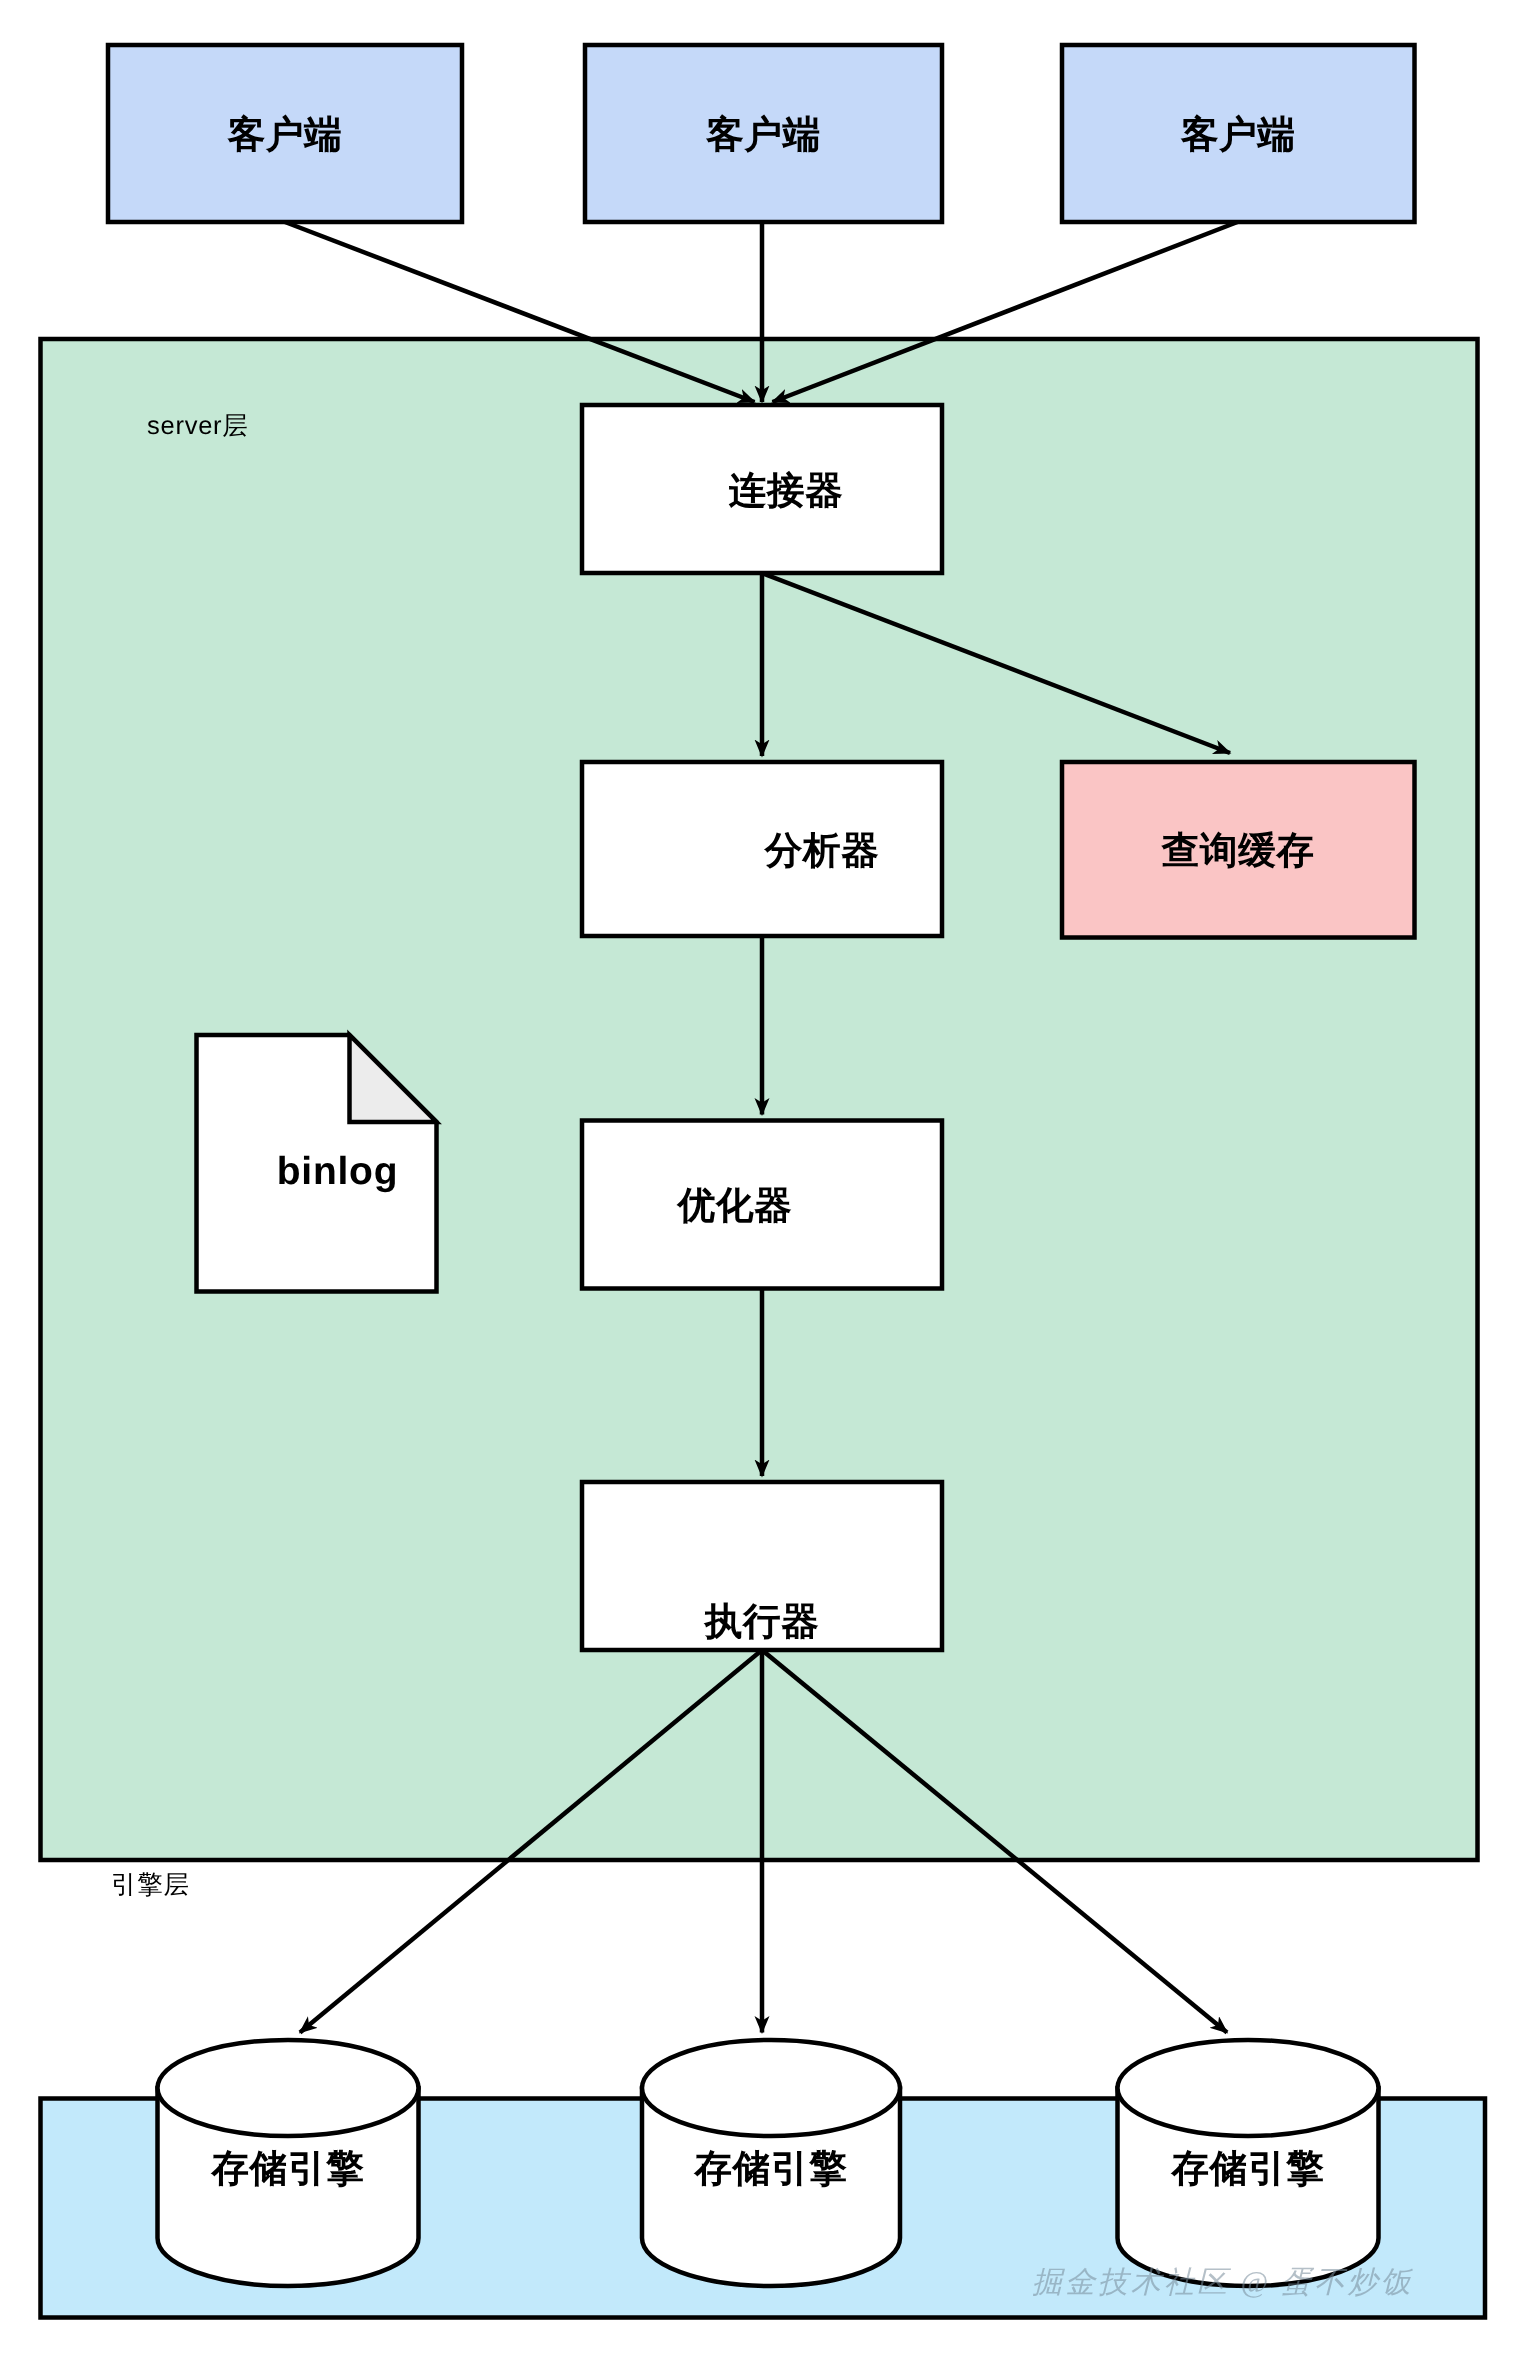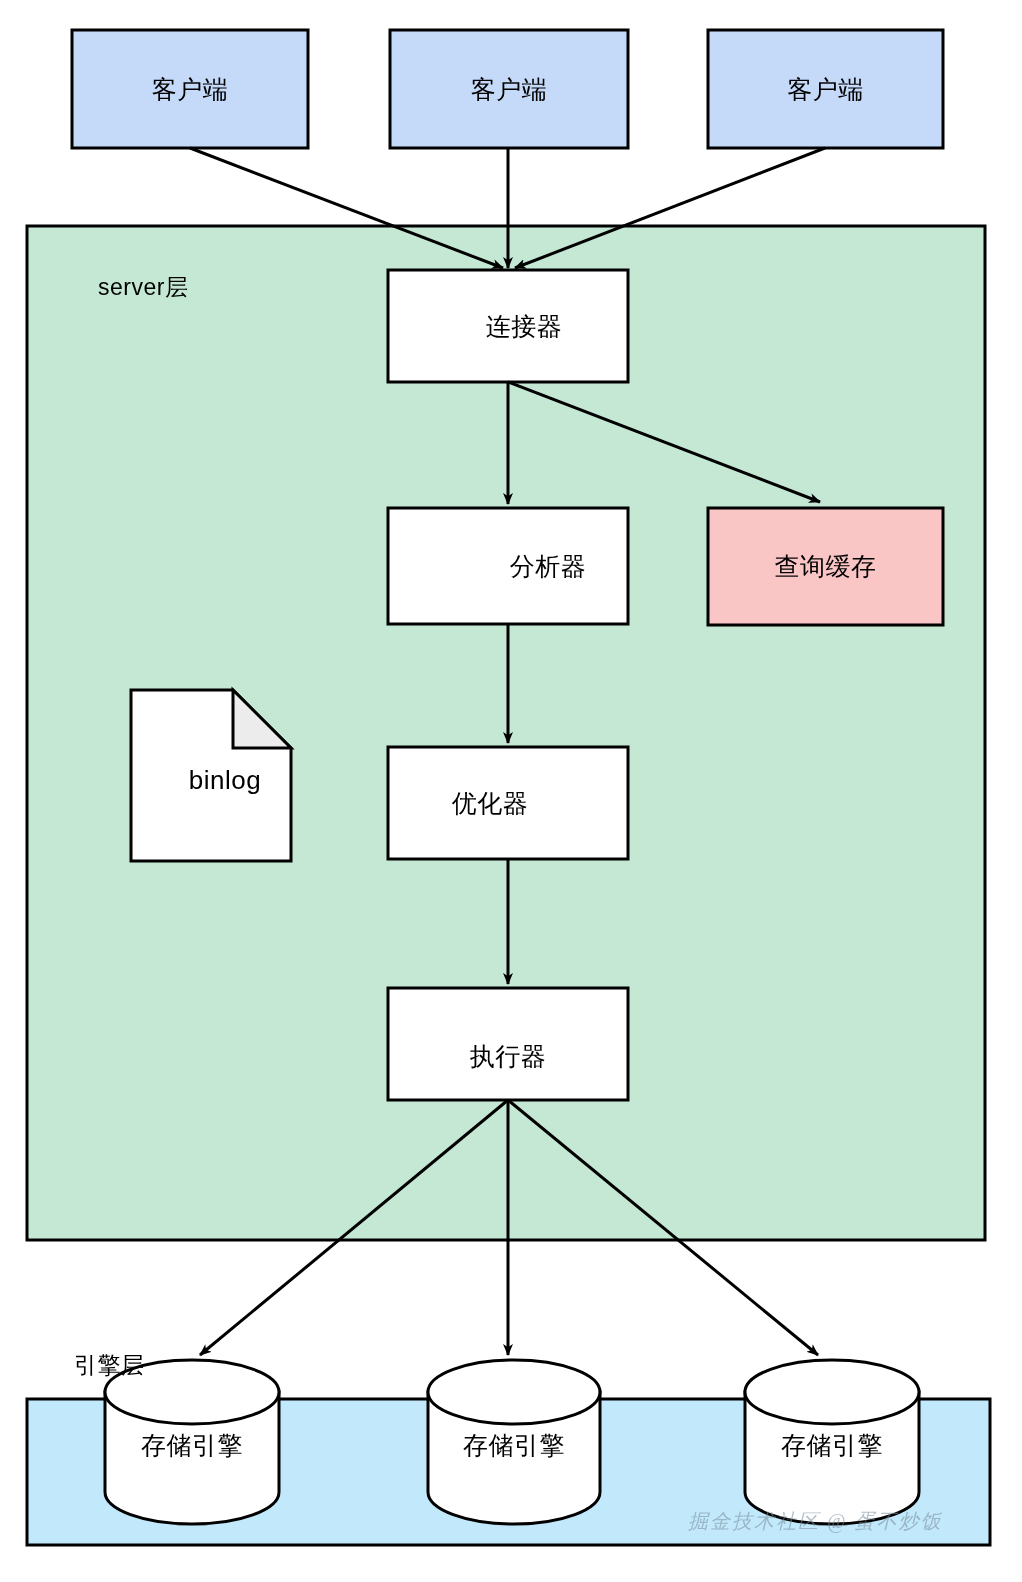--- a/index.html
+++ b/index.html
@@ -21,30 +21,30 @@
     width: 1022px;
     height: 1582px;
   }
   .node-label {
     position: absolute;
     display: flex;
     align-items: center;
     justify-content: center;
     color: #000000;
     font-size: 25px;
-    font-weight: 400;
+    font-weight: 700;
     letter-spacing: 0.5px;
     pointer-events: none;
     white-space: nowrap;
     text-align: center;
   }
   .layer-title {
     position: absolute;
     color: #000000;
-    font-size: 23px;
+    font-size: 17px;
     letter-spacing: 0.5px;
     white-space: nowrap;
   }
   .doc-label {
     font-size: 26px;
   }
   .watermark-text {
     position: absolute;
     color: rgba(120,140,155,0.55);
     font-size: 20px;
@@ -110,26 +110,26 @@
     <path d="M745,1392 L745,1492 A87,32 0 0 0 919,1492 L919,1392 Z" fill="#ffffff" stroke="#000000" stroke-width="3"></path>
     <ellipse cx="832" cy="1392" rx="87" ry="32" fill="#ffffff" stroke="#000000" stroke-width="3"></ellipse>
   </g>
 </svg>
 
 <div class="node-label" style="left:72px; top:30px; width:236px; height:118px;">客户端</div>
 <div class="node-label" style="left:390px; top:30px; width:238px; height:118px;">客户端</div>
 <div class="node-label" style="left:708px; top:30px; width:235px; height:118px;">客户端</div>
 
 <div class="layer-title" style="left:98px; top:272px;">server层</div>
-<div class="layer-title" style="left:74px; top:1350px;">引擎层</div>
+<div class="layer-title" style="left:74px; top:1245px;">引擎层</div>
 
 <div class="node-label" style="left:388px; top:270px; width:272px; height:112px;">连接器</div>
 <div class="node-label" style="left:388px; top:508px; width:240px; height:116px;margin-left:40px;">分析器</div>
 <div class="node-label" style="left:388px; top:747px; width:204px; height:112px;">优化器</div>
-<div class="node-label" style="left:388px; top:1000px; width:240px; height:112px;">执行器</div>
+<div class="node-label" style="left:388px; top:1024px; width:240px; height:112px;">执行器</div>
 <div class="node-label" style="left:708px; top:508px; width:235px; height:117px;">查询缓存</div>
 <div class="node-label doc-label" style="left:131px; top:740px; width:188px; height:80px;">binlog</div>
 
 <div class="node-label" style="left:105px; top:1420px; width:174px; height:50px;">存储引擎</div>
 <div class="node-label" style="left:428px; top:1420px; width:172px; height:50px;">存储引擎</div>
 <div class="node-label" style="left:745px; top:1420px; width:174px; height:50px;">存储引擎</div>
 
 <div class="watermark-text" style="left:688px; top:1508px;">掘金技术社区 @ 蛋不炒饭</div>
 
 </body></html>

